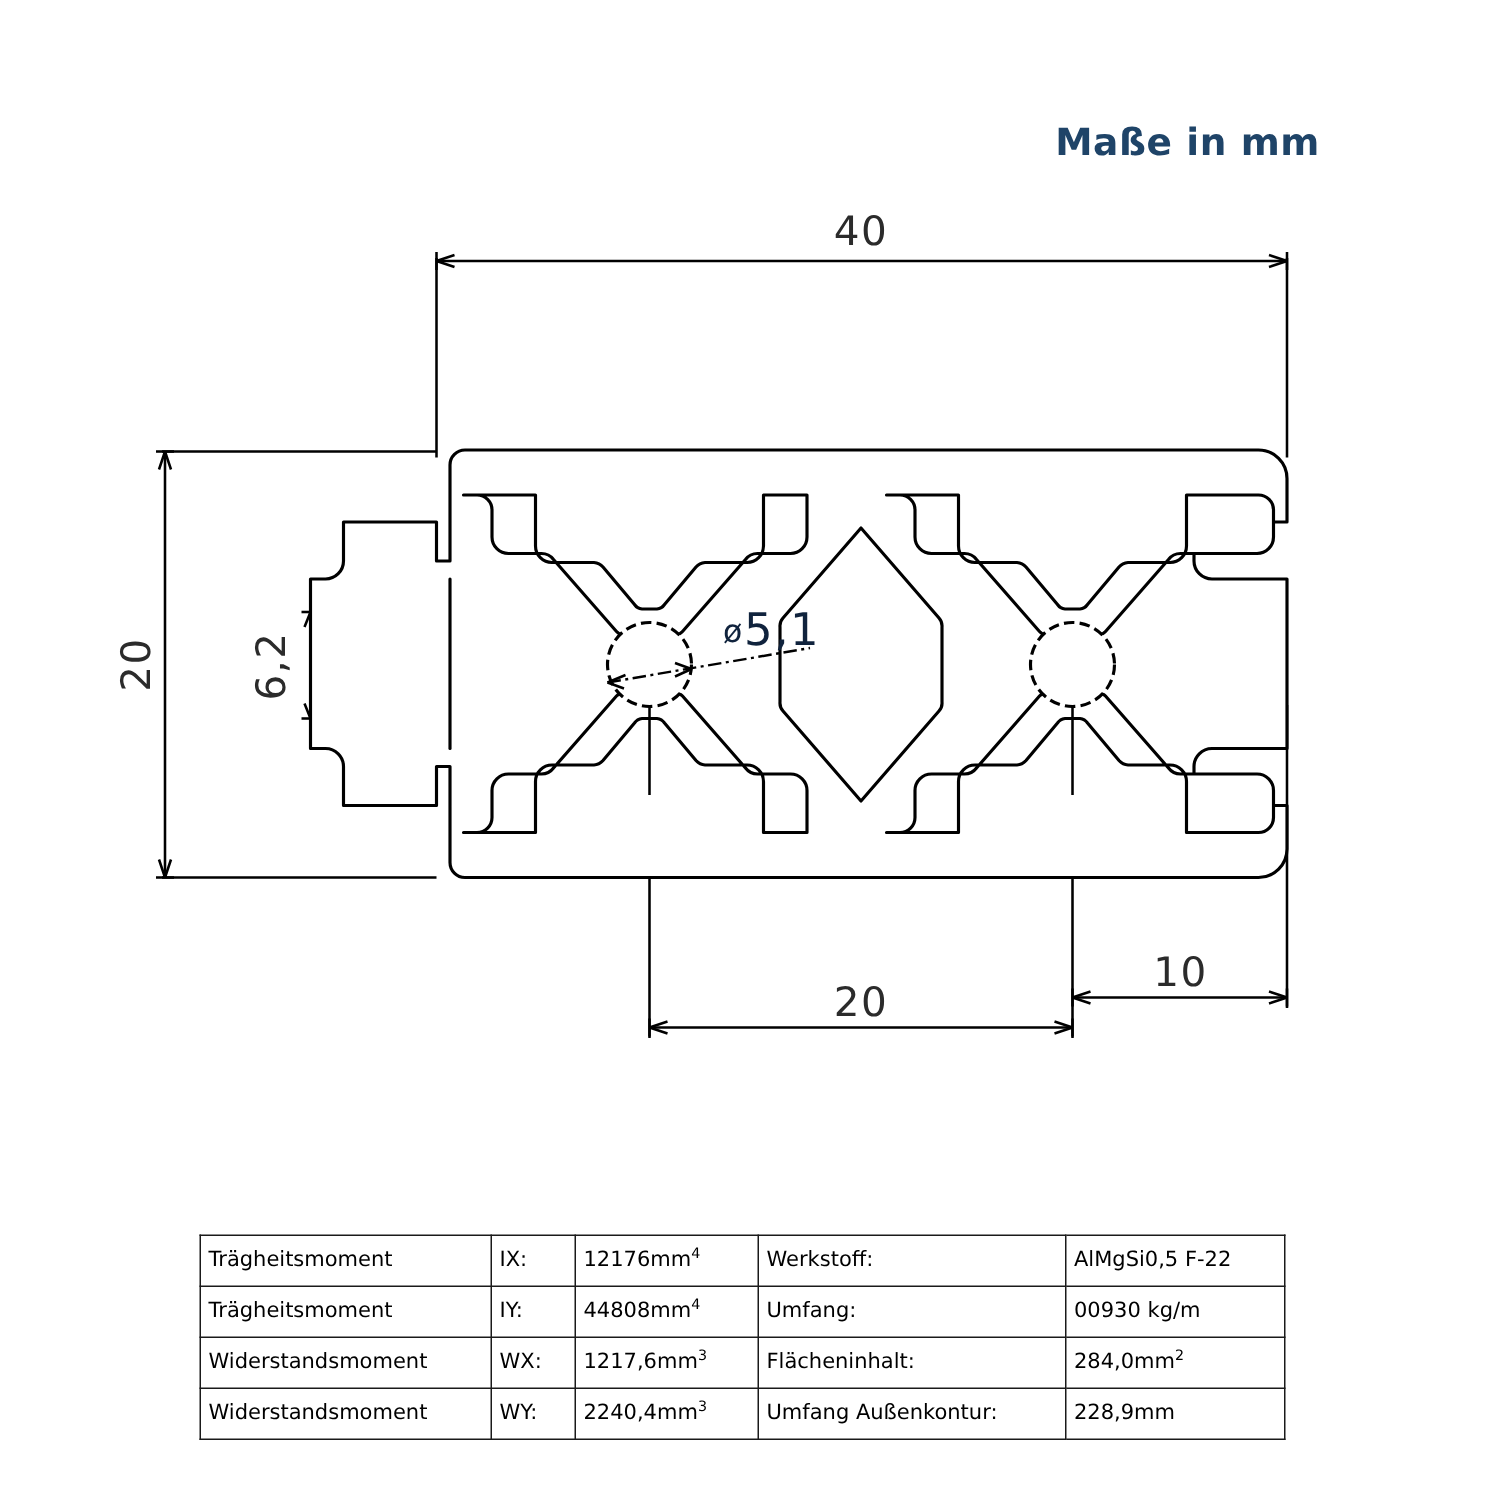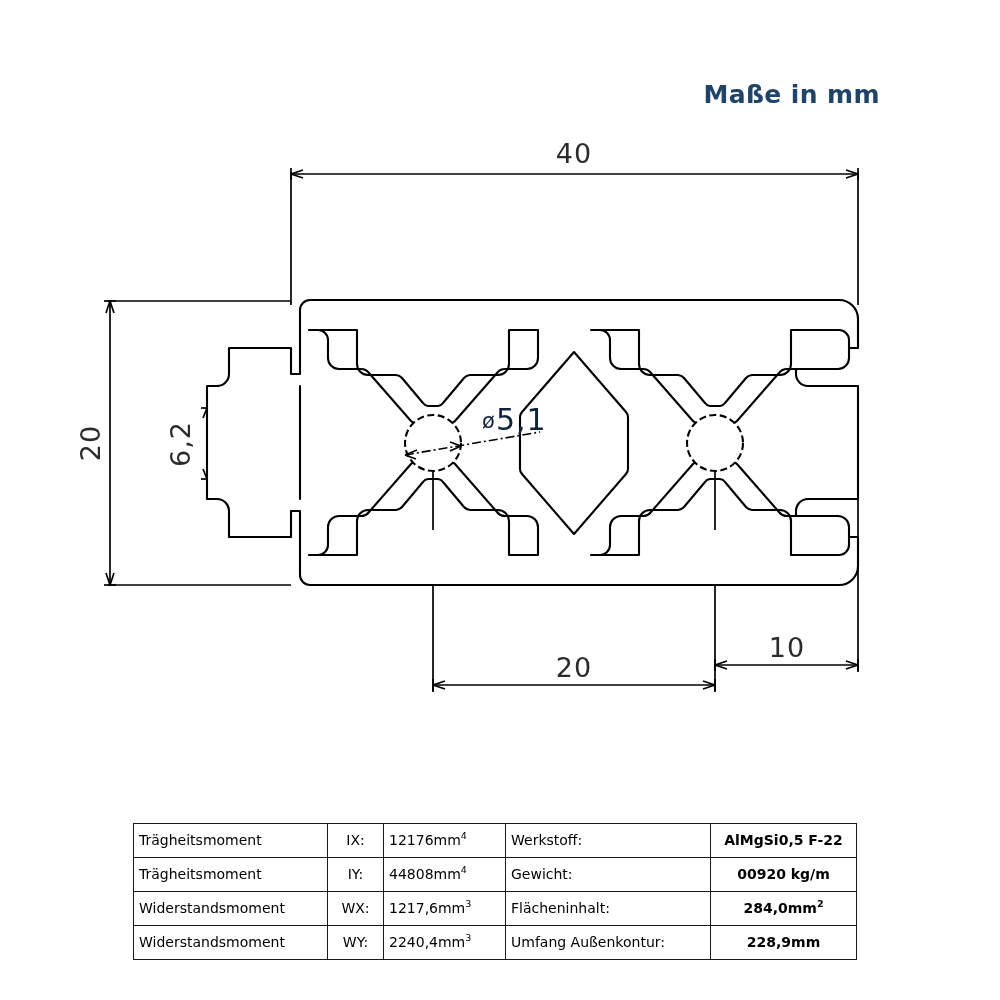--- a/index.html
+++ b/index.html
@@ -111,24 +111,24 @@
     overflow: hidden;
   }
   #spec-table td.title-cell {
     text-align: center;
     font-size: 27px;
     font-weight: bold;
     height: 47px;
     letter-spacing: -0.2px;
   }
   .c-name  { width: 194px; text-align: left; }
-  .c-sym   { width: 56px;  text-align: center; }
+  .c-sym   { width: 56px;  text-align: left; }
   .c-val   { width: 122px; text-align: left; }
   .c-label { width: 205px; text-align: left; margin-top: 20px; }
-  .c-val2  { width: 146px; text-align: center; font-weight: bold; }
+  .c-val2  { width: 146px; text-align: left; }
   sup { font-size: 0.68em; vertical-align: super; line-height: 0; }
 </style>
 </head>
 <body>
 
 <div id="stage">
 
   <div class="units-note">Maße in mm</div>
 
   <svg id="profile-svg" width="1000" height="800" viewBox="0 0 1000 800">
@@ -404,22 +404,22 @@
         <td class="c-name">Trägheitsmoment</td>
         <td class="c-sym">IX:</td>
         <td class="c-val"><span>12176mm</span><sup>4</sup></td>
         <td class="c-label">Werkstoff:</td>
         <td class="c-val2"><span>AlMgSi0,5 F-22</span><sup></sup></td>
       </tr>
       <tr>
         <td class="c-name">Trägheitsmoment</td>
         <td class="c-sym">IY:</td>
         <td class="c-val"><span>44808mm</span><sup>4</sup></td>
-        <td class="c-label">Gewicht:</td>
-        <td class="c-val2"><span>00920 kg/m</span><sup></sup></td>
+        <td class="c-label">Umfang:</td>
+        <td class="c-val2"><span>00930 kg/m</span><sup></sup></td>
       </tr>
       <tr>
         <td class="c-name">Widerstandsmoment</td>
         <td class="c-sym">WX:</td>
         <td class="c-val"><span>1217,6mm</span><sup>3</sup></td>
         <td class="c-label">Flächeninhalt:</td>
         <td class="c-val2"><span>284,0mm</span><sup>2</sup></td>
       </tr>
       <tr>
         <td class="c-name">Widerstandsmoment</td>

